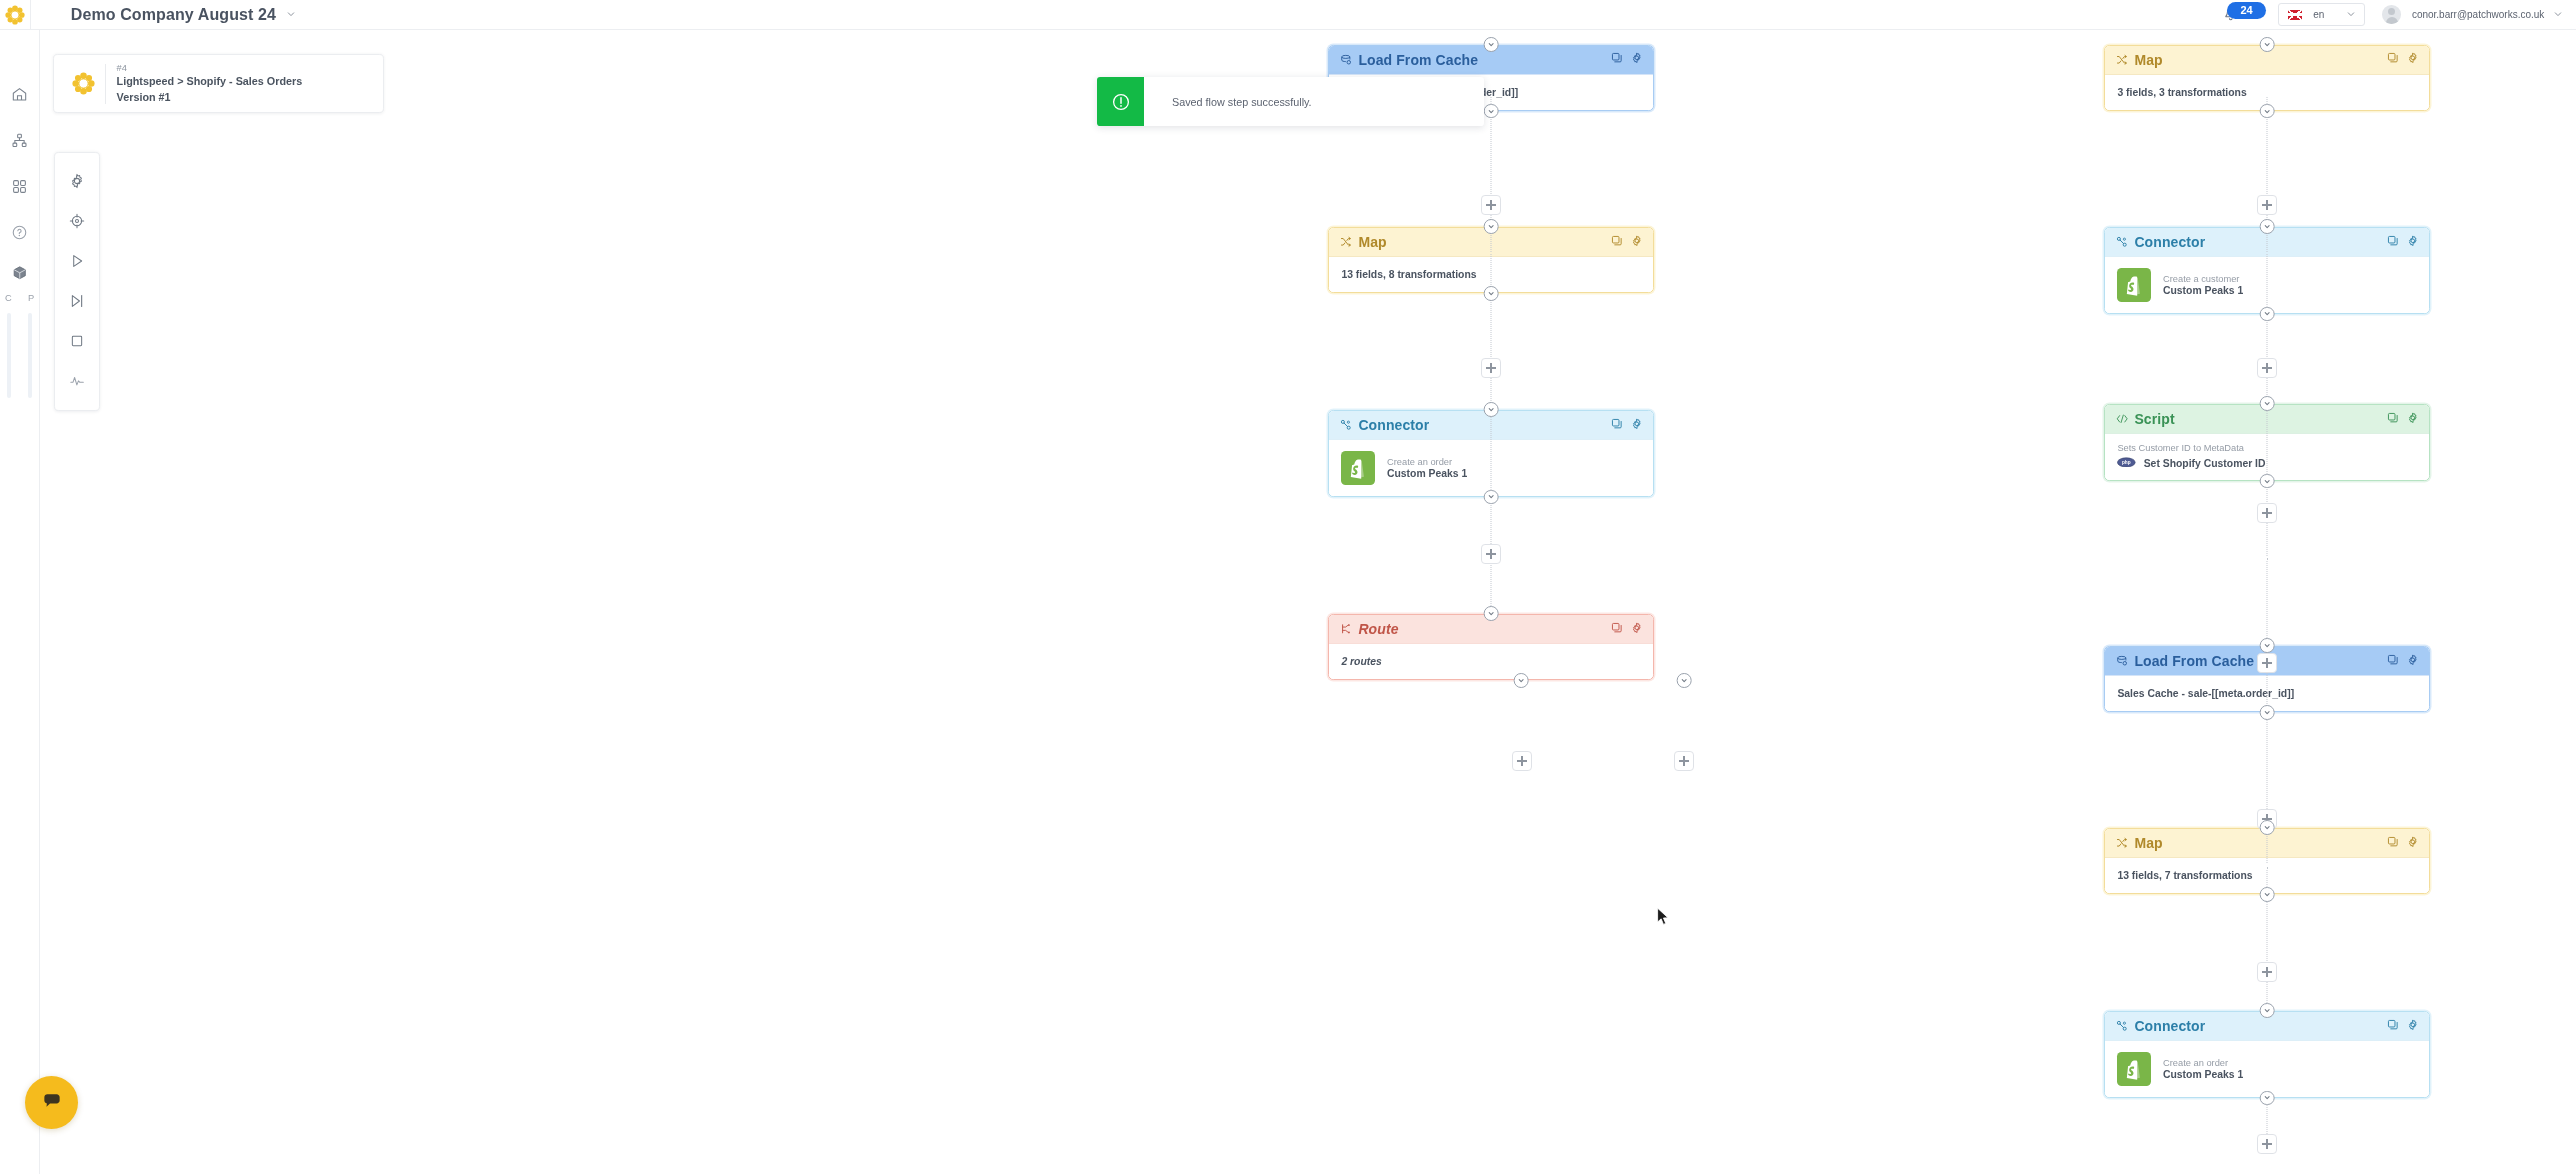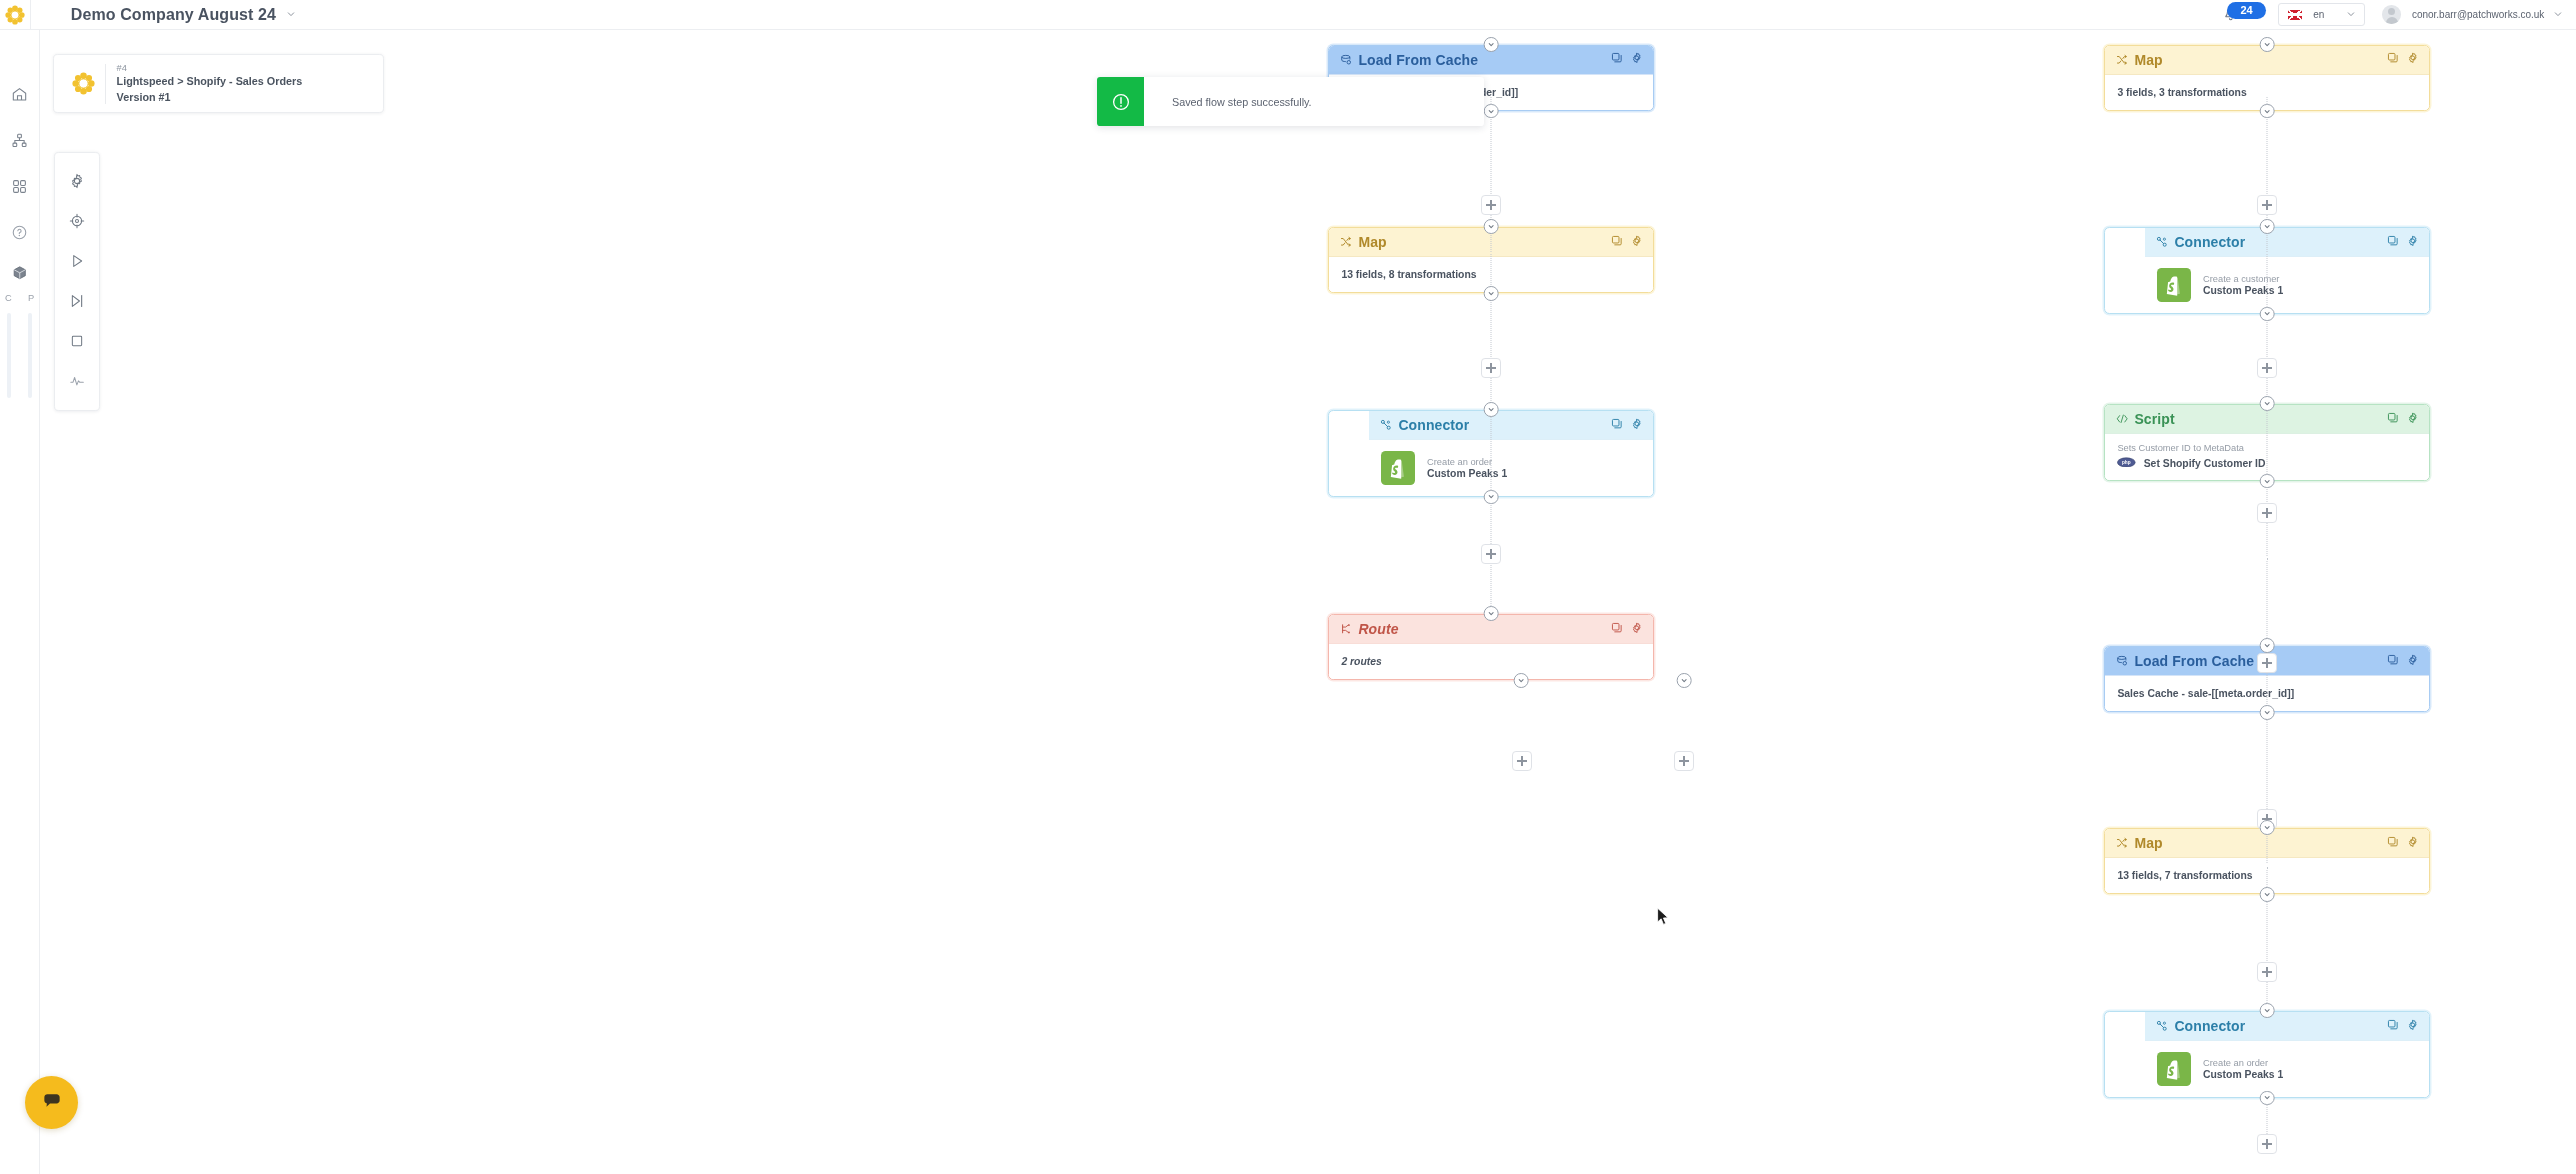--- a/index.html
+++ b/index.html
@@ -212,21 +212,21 @@
   .n-cache > .node-inner { border-color:#a8ccf3; box-shadow: 0 0 0 1.5px rgba(144,191,242,.35); }
   .n-cache .node-head { background:#a6cbf5; }
   .n-cache .hd-title { color:#2a5e9c; }
   .n-cache .node-body { border-top: 0.8px solid #d4e4f8; }
 
   .n-map > .node-inner { border-color:#f3dd9a; box-shadow: 0 0 0 1.5px rgba(248,226,150,.38); }
   .n-map .node-head { background:#fdf3d2; }
   .n-map .hd-title { color:#b0892a; }
   .n-map .node-body { border-top: 0.8px solid #f5e8c2; }
 
-  .n-conn > .node-inner { border-color:#b7e0f2; box-shadow: 0 0 0 1.5px rgba(176,221,242,.38); padding-left: 40px; }
+  .n-conn > .node-inner { border-color:#b7e0f2; box-shadow: 0 0 0 1.5px rgba(176,221,242,.38); }
   .n-conn .node-head { background:#ddf1fb; }
   .n-conn .hd-title { color:#2c7fa8; }
   .n-conn .node-body { border-top: 0.8px solid #ddeff8; }
 
   .n-route > .node-inner { border-color:#f4b6ac; box-shadow: 0 0 0 1.5px rgba(245,185,175,.35); font-style: italic; }
   .n-route .node-head { background:#fbe3de; }
   .n-route .hd-title { color:#c05548; }
   .n-route .node-body { border-top: 0.8px solid #f8ddd7; }
 
   .n-script > .node-inner { border-color:#b6e3c3; box-shadow: 0 0 0 1.5px rgba(183,227,196,.38); }

